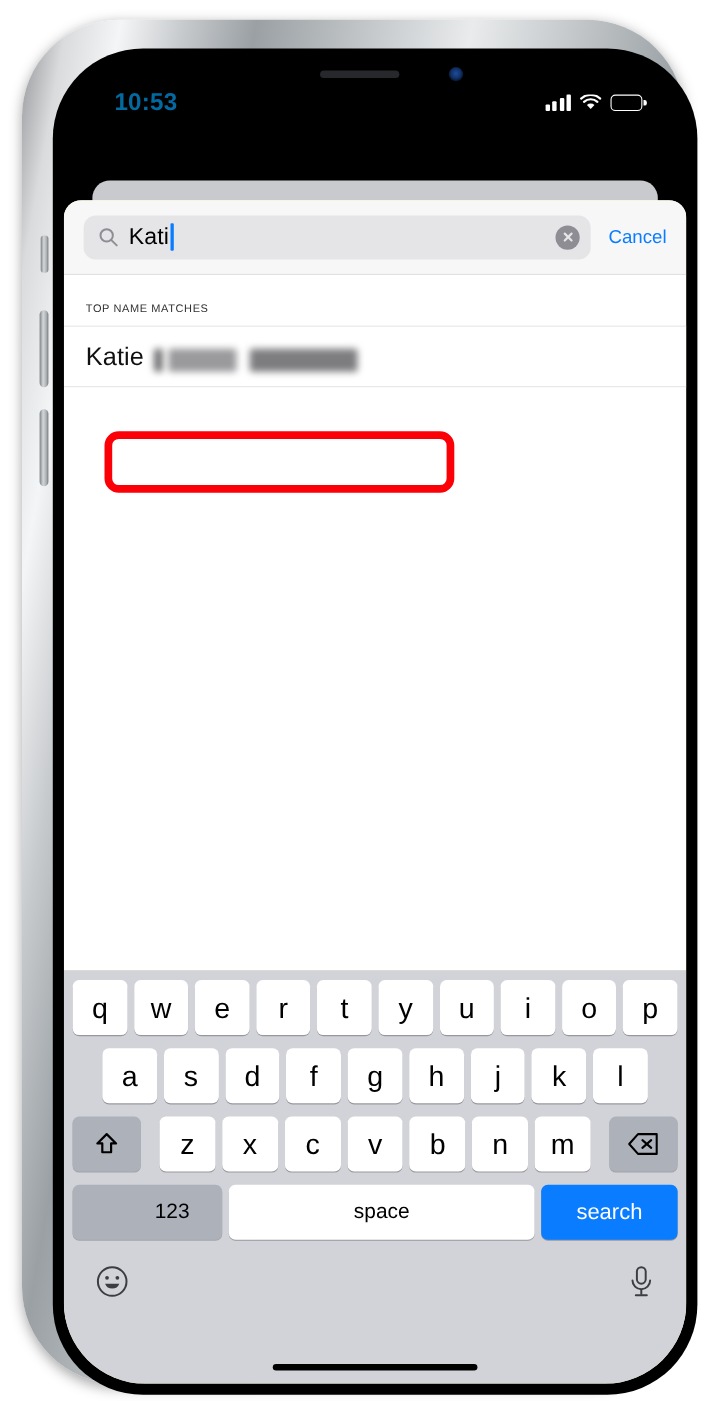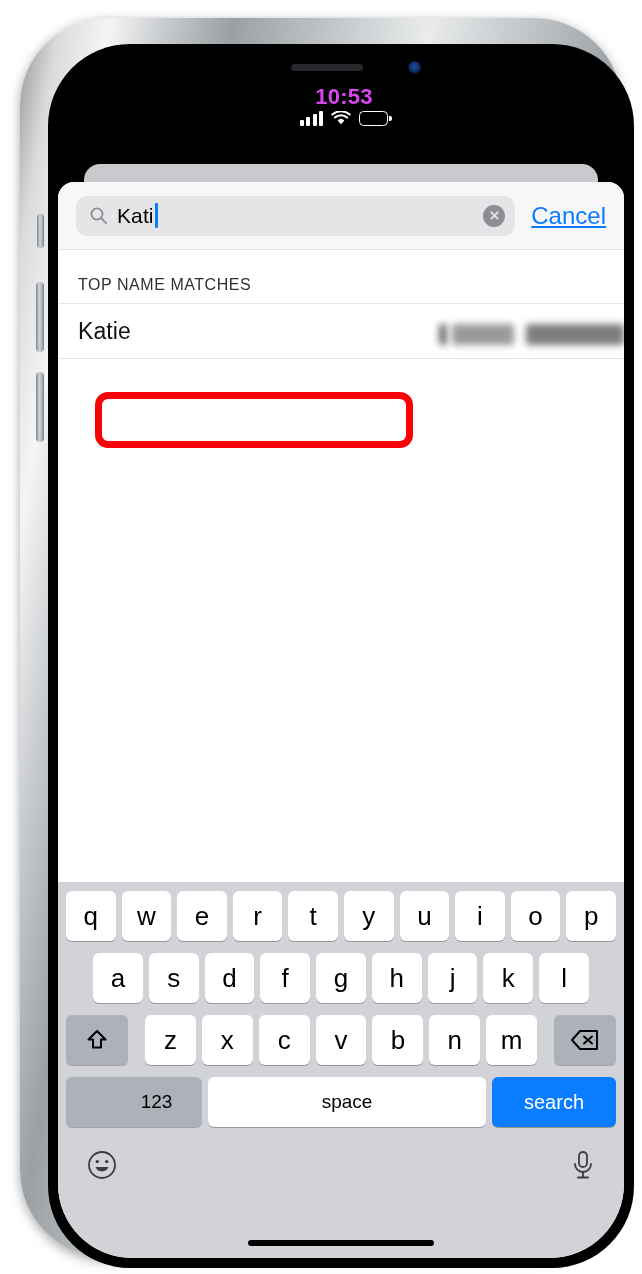--- a/index.html
+++ b/index.html
@@ -70,27 +70,26 @@
     background: #26282b;
   }
   #notch-camera {
     position: absolute; right: 26px; top: 7px;
     width: 13px; height: 13px; border-radius: 50%;
     background: radial-gradient(circle at 50% 45%, #1b4d9e 0%, #12326b 45%, #07101f 75%, #000 100%);
   }
 
   
   #status-bar {
-    position: absolute; left: 0; top: 16px;
+    position: absolute; left: 0; top: 4px;
     width: 100%; height: 56px;
     z-index: 35;
-    color: #d946ef;
+    color: #0369a1;
     display: flex; align-items: center; justify-content: space-between;
     padding: 14px 40px 0 46px;
-    flex-direction: column;
   }
   #status-time {
     font-size: 22px; font-weight: bold; letter-spacing: .2px;
   }
   #status-icons { display: flex; align-items: center; gap: 8px; }
 
   .signal-bars { display: flex; align-items: flex-end; gap: 2.5px; height: 16px; }
   .signal-bars i { display:block; width: 4px; background: #fff; border-radius: 1px; }
   .signal-bars i:nth-child(1){ height: 6px; }
   .signal-bars i:nth-child(2){ height: 9px; }
@@ -156,40 +155,38 @@
   #text-caret {
     width: 2.6px; height: 25px; background: #0a7cff;
     margin-left: 1.5px; border-radius: 1px;
   }
   #clear-button {
     width: 22px; height: 22px; border-radius: 50%;
     background: #8d8d93; flex: none;
     display: flex; align-items: center; justify-content: center;
   }
   #cancel-button {
-    font-size: 24px; color: #0a7cff; padding: 0 4px;
+    font-size: 17px; color: #0a7cff; padding: 0 4px;
     white-space: nowrap;
-    text-decoration: underline;
   }
 
   
   #results-area { background: #fff; height: 632px; position: relative; }
   #section-header {
     padding: 26px 0 9px 20px;
-    font-size: 16px; letter-spacing: .55px;
+    font-size: 10px; letter-spacing: .55px;
     color: #303033;
   }
   .result-row {
     height: 56px;
     border-top: 1px solid #e6e6e8;
     border-bottom: 1px solid #e6e6e8;
     display: flex; align-items: center;
     padding-left: 20px;
     background: #fff;
-    justify-content: space-between;
   }
   .result-name {
     font-size: 23px; color: #111; letter-spacing: .1px;
   }
   .redacted {
     display: inline-block;
     margin-left: 9px;
     height: 21px;
     position: relative; top: 3px;
   }

